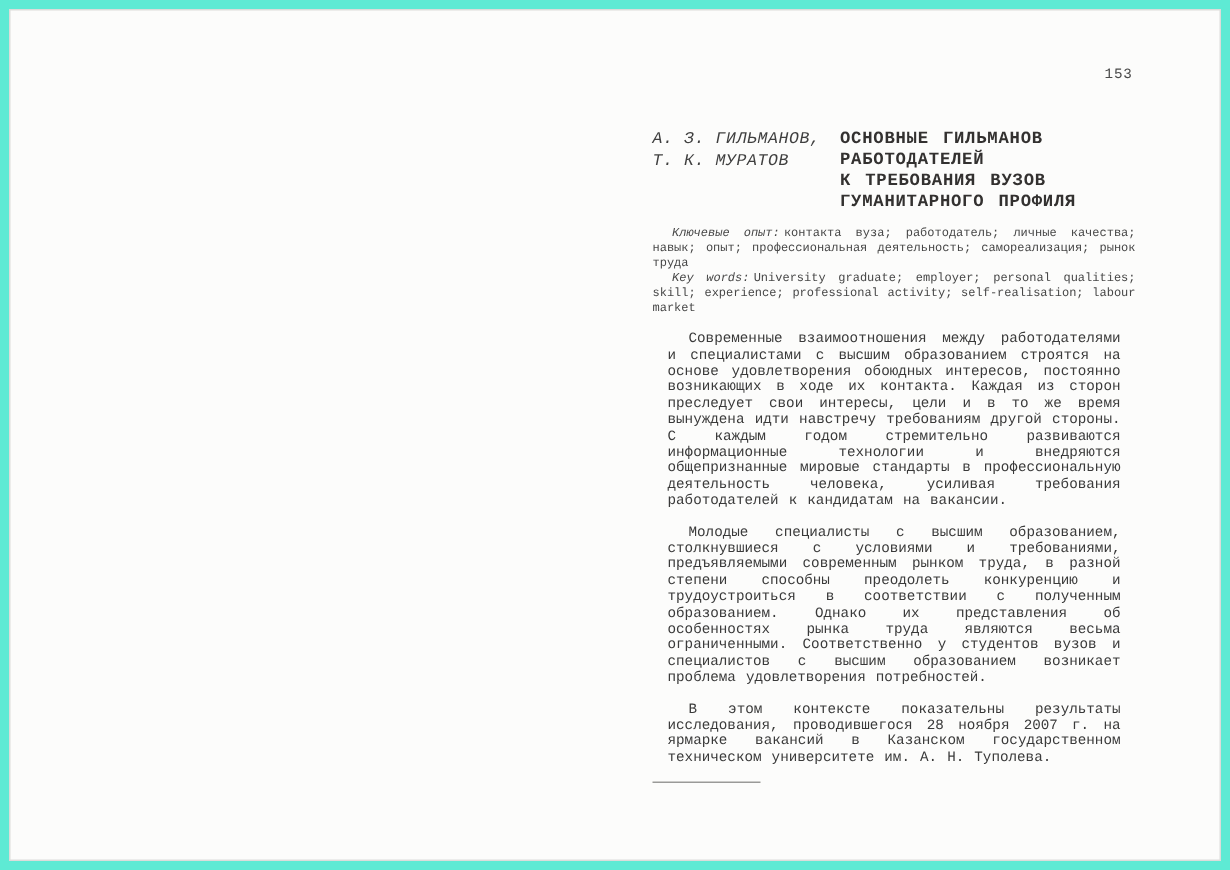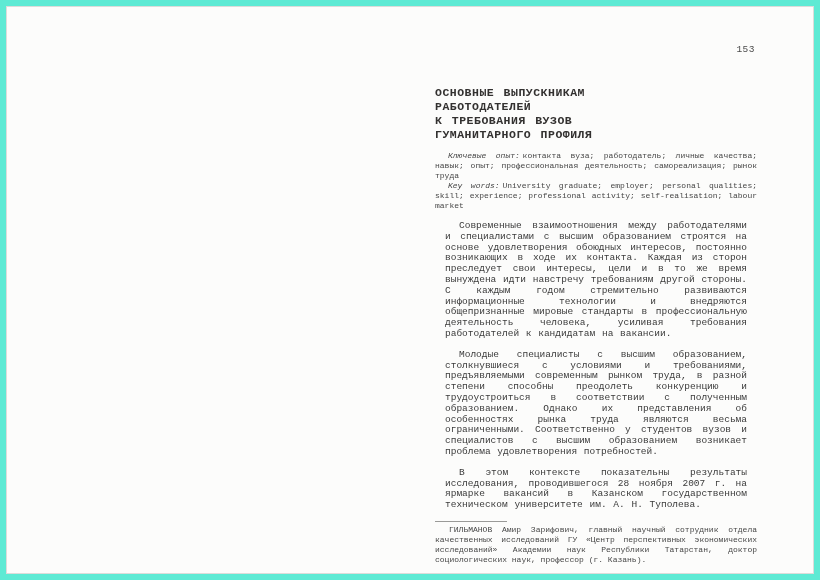--- a/index.html
+++ b/index.html
@@ -114,22 +114,26 @@
 <body>
 
 <div class="canvas">
   <div class="spread"></div>
 
   <div class="page-number">153</div>
 
   <div class="content">
 
     <div class="header-row">
+      <div class="authors">
+        <div>А. З. ГИЛЬМАНОВ,</div>
+        <div>Т. К. МУРАТОВ</div>
+      </div>
       <div class="title">
-        <div>ОСНОВНЫЕ ВЫПУСКНИКАМ</div>
+        <div>ОСНОВНЫЕ ГИЛЬМАНОВ</div>
         <div>РАБОТОДАТЕЛЕЙ</div>
         <div>К ТРЕБОВАНИЯ ВУЗОВ</div>
         <div>ГУМАНИТАРНОГО ПРОФИЛЯ</div>
       </div>
     </div>
 
     <div class="keywords">
       <p>
         <span class="kw-label">Ключевые опыт:</span><span>контакта вуза; работодатель; личные качества; навык; опыт; профессиональная деятельность; самореализация; рынок труда</span>
       </p>
@@ -139,17 +143,16 @@
     </div>
 
     <div class="body-text">
       <p>Современные взаимоотношения между работодателями и специалистами с высшим образованием строятся на основе удовлетворения обоюдных интересов, постоянно возникающих в ходе их контакта. Каждая из сторон преследует свои интересы, цели и в то же время вынуждена идти навстречу требованиям другой стороны. С каждым годом стремительно развиваются информационные технологии и внедряются общепризнанные мировые стандарты в профессиональную деятельность человека, усиливая требования работодателей к кандидатам на вакансии.</p>
       <p>Молодые специалисты с высшим образованием, столкнувшиеся с условиями и требованиями, предъявляемыми современным рынком труда, в разной степени способны преодолеть конкуренцию и трудоустроиться в соответствии с полученным образованием. Однако их представления об особенностях рынка труда являются весьма ограниченными. Соответственно у студентов вузов и специалистов с высшим образованием возникает проблема удовлетворения потребностей.</p>
       <p>В этом контексте показательны результаты исследования, проводившегося 28 ноября 2007 г. на ярмарке вакансий в Казанском государственном техническом университете им. А. Н. Туполева.</p>
     </div>
 
     <div class="footnotes">
       <div class="fn-rule"></div>
-      <p>ГИЛЬМАНОВ Амир Зарифович, главный научный сотрудник отдела качественных исследований ГУ «Центр перспективных экономических исследований» Академии наук Республики Татарстан, доктор социологических наук, профессор (г. Казань).</p>
     </div>
 
   </div>
 </div>
 
 </body></html>

